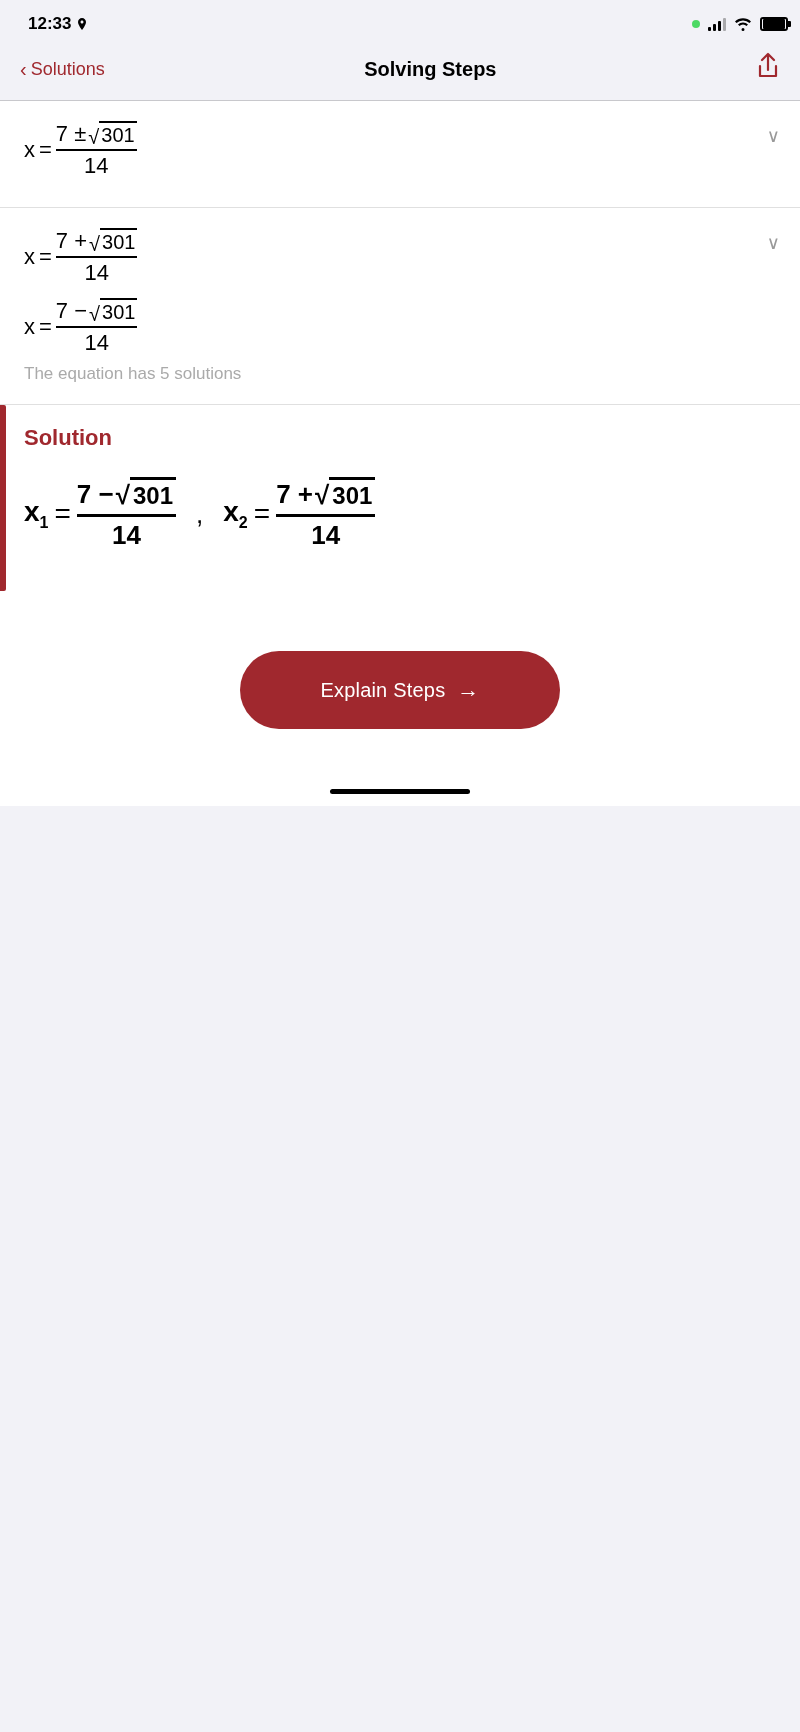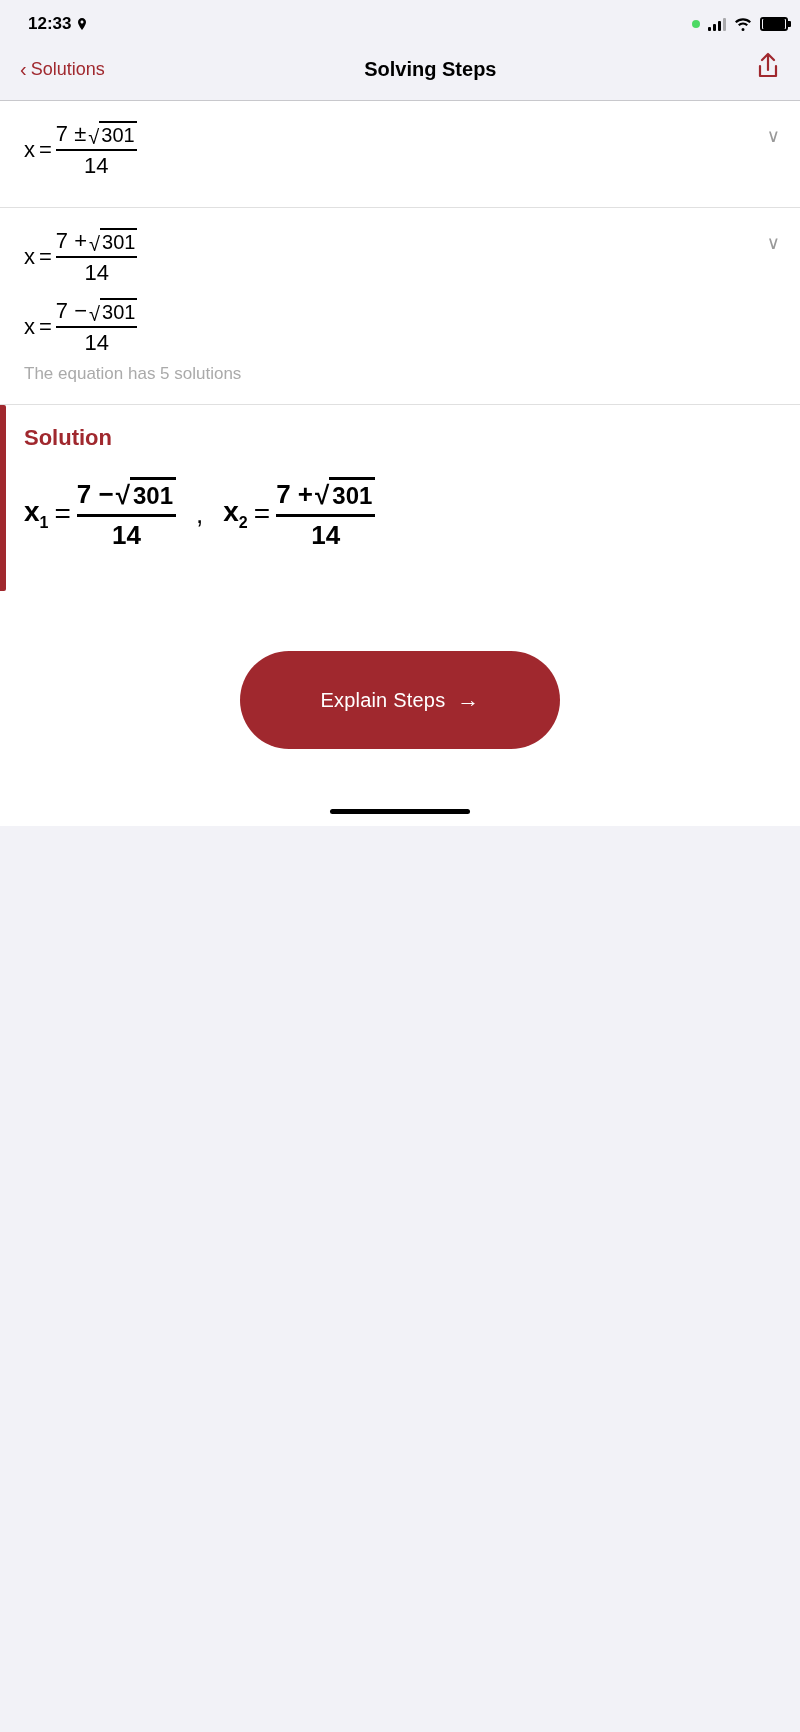--- a/index.html
+++ b/index.html
@@ -331,21 +331,21 @@
       display: flex;
       justify-content: center;
       padding: 60px 0 40px 0;
     }
 
     .explain-btn {
       background: #a0282e;
       color: #fff;
       border: none;
       border-radius: 50px;
-      padding: 36px 80px;
+      padding: 26px 80px;
       font-size: 20px;
       font-weight: 500;
       display: flex;
       align-items: center;
       gap: 12px;
       cursor: pointer;
       letter-spacing: 0.2px;
     }
 
     .explain-btn-arrow {

